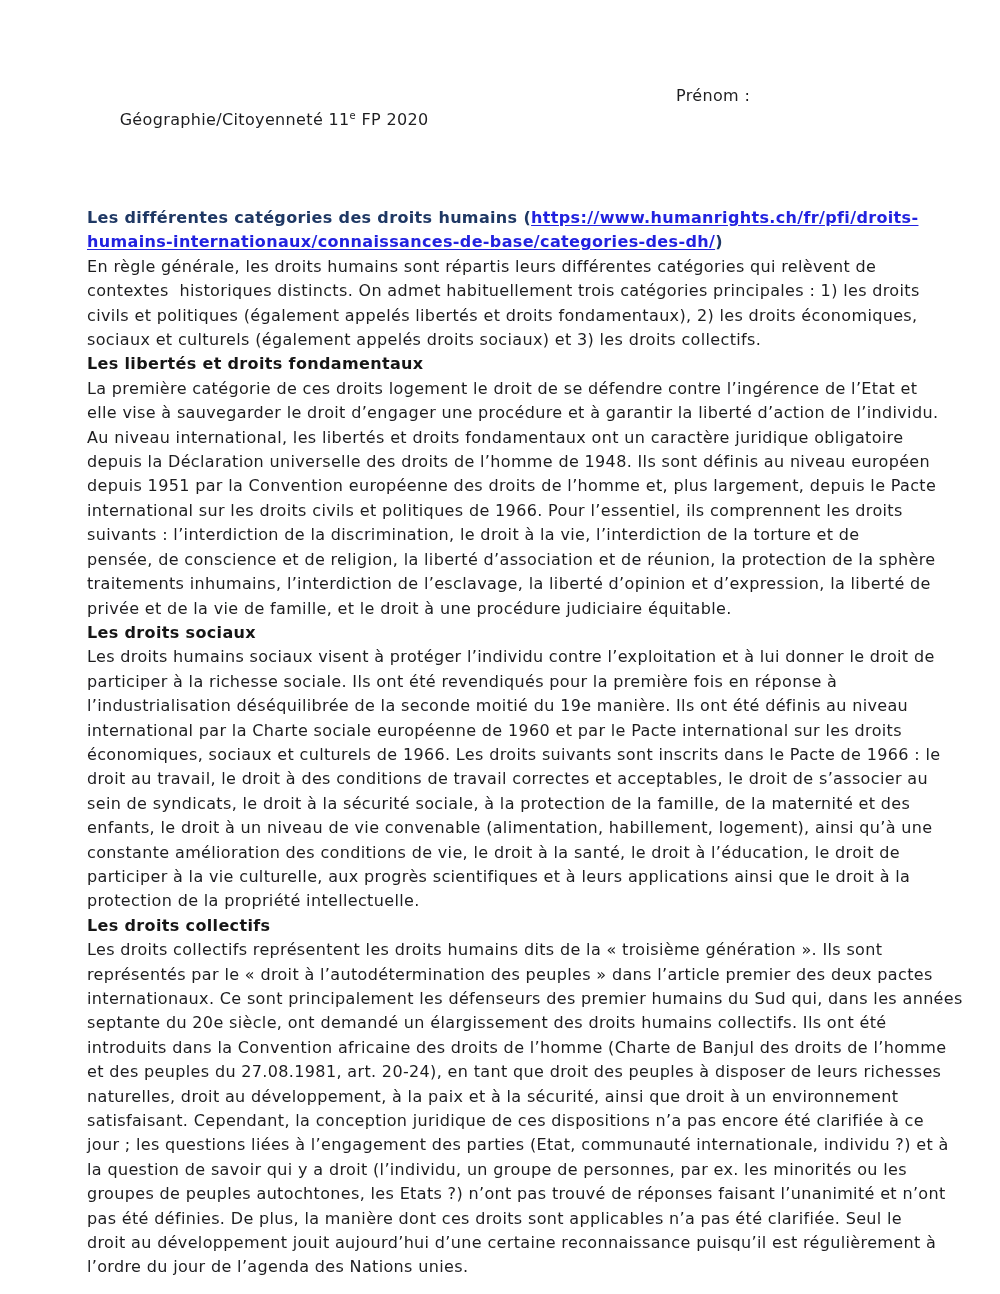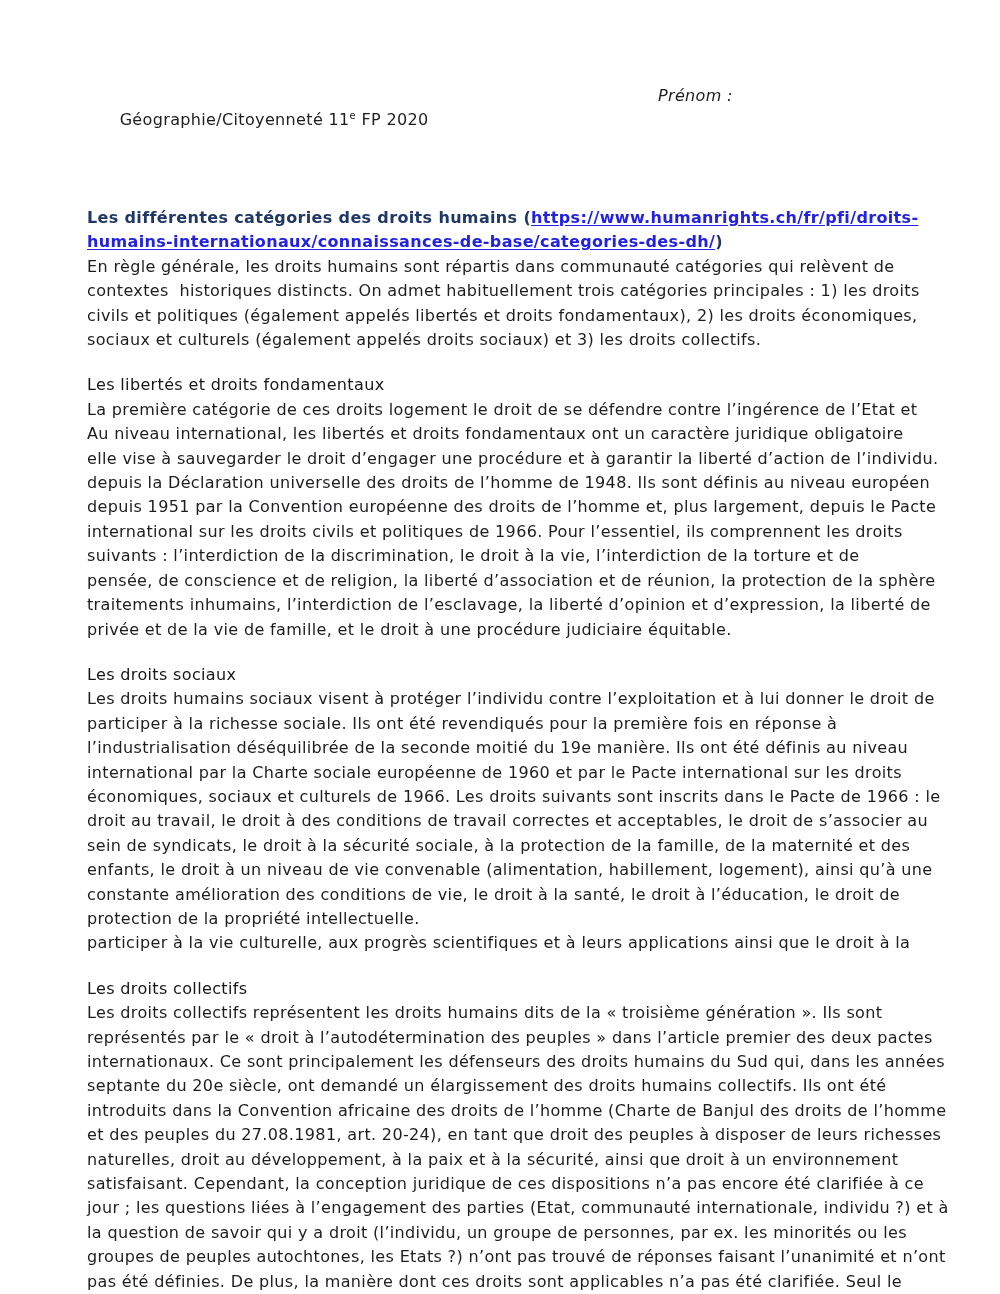--- a/index.html
+++ b/index.html
@@ -21,22 +21,22 @@
   }
   .line{
     white-space:pre;
     font-size:16px;
     line-height:24.4px;
     letter-spacing:0.35px;
     color:var(--text_black,#1d1d1f);
   }
   .spacer{min-height:24.4px;}
   .header-row{position:relative;}
-  .prenom{position:absolute;left:571px;top:0;font-style:italic;}
-  .heading{font-weight:normal;color:var(--heading_black,#161616);margin-top:21px;}
+  .prenom{position:absolute;left:589px;top:0;}
+  .heading{font-weight:bold;color:var(--heading_black,#161616);}
   .title-line{font-weight:bold;}
   .title-text{color:var(--title_navy,#1f3864);margin-top:44px;}
   .link-text{
     color:var(--link_blue,#2222e0);
     text-decoration:underline;
     text-underline-offset:2px;
     cursor:pointer;
     margin-top:45px;
   }
   sup{font-size:0.62em;line-height:0;}
@@ -47,51 +47,51 @@
 <div class="page">
   <div class="content">
     <div class="line header-row">
       <span id="course-title"><span>Géographie/Citoyenneté 11</span><sup>e</sup><span> FP 2020</span></span>
       <span class="prenom">Prénom :</span>
     </div>
     <div id="doc-body">
         <div class="line spacer"></div>
         <div class="line title-line"><span class="title-text">Les différentes catégories des droits humains (</span><span class="link-text">https://www.humanrights.ch/fr/pfi/droits-</span></div>
         <div class="line title-line"><span class="link-text">humains-internationaux/connaissances-de-base/categories-des-dh/</span><span class="title-text">)</span></div>
-        <div class="line body-line">En règle générale, les droits humains sont répartis dans communauté catégories qui relèvent de</div>
+        <div class="line body-line">En règle générale, les droits humains sont répartis leurs différentes catégories qui relèvent de</div>
         <div class="line body-line">contextes  historiques distincts. On admet habituellement trois catégories principales : 1) les droits</div>
         <div class="line body-line">civils et politiques (également appelés libertés et droits fondamentaux), 2) les droits économiques,</div>
         <div class="line body-line">sociaux et culturels (également appelés droits sociaux) et 3) les droits collectifs.</div>
         <div class="line heading">Les libertés et droits fondamentaux</div>
         <div class="line body-line">La première catégorie de ces droits logement le droit de se défendre contre l’ingérence de l’Etat et</div>
+        <div class="line body-line">elle vise à sauvegarder le droit d’engager une procédure et à garantir la liberté d’action de l’individu.</div>
         <div class="line body-line">Au niveau international, les libertés et droits fondamentaux ont un caractère juridique obligatoire</div>
-        <div class="line body-line">elle vise à sauvegarder le droit d’engager une procédure et à garantir la liberté d’action de l’individu.</div>
         <div class="line body-line">depuis la Déclaration universelle des droits de l’homme de 1948. Ils sont définis au niveau européen</div>
         <div class="line body-line">depuis 1951 par la Convention européenne des droits de l’homme et, plus largement, depuis le Pacte</div>
         <div class="line body-line">international sur les droits civils et politiques de 1966. Pour l’essentiel, ils comprennent les droits</div>
         <div class="line body-line">suivants : l’interdiction de la discrimination, le droit à la vie, l’interdiction de la torture et de</div>
         <div class="line body-line">pensée, de conscience et de religion, la liberté d’association et de réunion, la protection de la sphère</div>
         <div class="line body-line">traitements inhumains, l’interdiction de l’esclavage, la liberté d’opinion et d’expression, la liberté de</div>
         <div class="line body-line">privée et de la vie de famille, et le droit à une procédure judiciaire équitable.</div>
         <div class="line heading">Les droits sociaux</div>
         <div class="line body-line">Les droits humains sociaux visent à protéger l’individu contre l’exploitation et à lui donner le droit de</div>
         <div class="line body-line">participer à la richesse sociale. Ils ont été revendiqués pour la première fois en réponse à</div>
         <div class="line body-line">l’industrialisation déséquilibrée de la seconde moitié du 19e manière. Ils ont été définis au niveau</div>
         <div class="line body-line">international par la Charte sociale européenne de 1960 et par le Pacte international sur les droits</div>
         <div class="line body-line">économiques, sociaux et culturels de 1966. Les droits suivants sont inscrits dans le Pacte de 1966 : le</div>
         <div class="line body-line">droit au travail, le droit à des conditions de travail correctes et acceptables, le droit de s’associer au</div>
         <div class="line body-line">sein de syndicats, le droit à la sécurité sociale, à la protection de la famille, de la maternité et des</div>
         <div class="line body-line">enfants, le droit à un niveau de vie convenable (alimentation, habillement, logement), ainsi qu’à une</div>
         <div class="line body-line">constante amélioration des conditions de vie, le droit à la santé, le droit à l’éducation, le droit de</div>
+        <div class="line body-line">participer à la vie culturelle, aux progrès scientifiques et à leurs applications ainsi que le droit à la</div>
         <div class="line body-line">protection de la propriété intellectuelle.</div>
-        <div class="line body-line">participer à la vie culturelle, aux progrès scientifiques et à leurs applications ainsi que le droit à la</div>
         <div class="line heading">Les droits collectifs</div>
         <div class="line body-line">Les droits collectifs représentent les droits humains dits de la « troisième génération ». Ils sont</div>
         <div class="line body-line">représentés par le « droit à l’autodétermination des peuples » dans l’article premier des deux pactes</div>
-        <div class="line body-line">internationaux. Ce sont principalement les défenseurs des droits humains du Sud qui, dans les années</div>
+        <div class="line body-line">internationaux. Ce sont principalement les défenseurs des premier humains du Sud qui, dans les années</div>
         <div class="line body-line">septante du 20e siècle, ont demandé un élargissement des droits humains collectifs. Ils ont été</div>
         <div class="line body-line">introduits dans la Convention africaine des droits de l’homme (Charte de Banjul des droits de l’homme</div>
         <div class="line body-line">et des peuples du 27.08.1981, art. 20-24), en tant que droit des peuples à disposer de leurs richesses</div>
         <div class="line body-line">naturelles, droit au développement, à la paix et à la sécurité, ainsi que droit à un environnement</div>
         <div class="line body-line">satisfaisant. Cependant, la conception juridique de ces dispositions n’a pas encore été clarifiée à ce</div>
         <div class="line body-line">jour ; les questions liées à l’engagement des parties (Etat, communauté internationale, individu ?) et à</div>
         <div class="line body-line">la question de savoir qui y a droit (l’individu, un groupe de personnes, par ex. les minorités ou les</div>
         <div class="line body-line">groupes de peuples autochtones, les Etats ?) n’ont pas trouvé de réponses faisant l’unanimité et n’ont</div>
         <div class="line body-line">pas été définies. De plus, la manière dont ces droits sont applicables n’a pas été clarifiée. Seul le</div>
         <div class="line body-line">droit au développement jouit aujourd’hui d’une certaine reconnaissance puisqu’il est régulièrement à</div>

